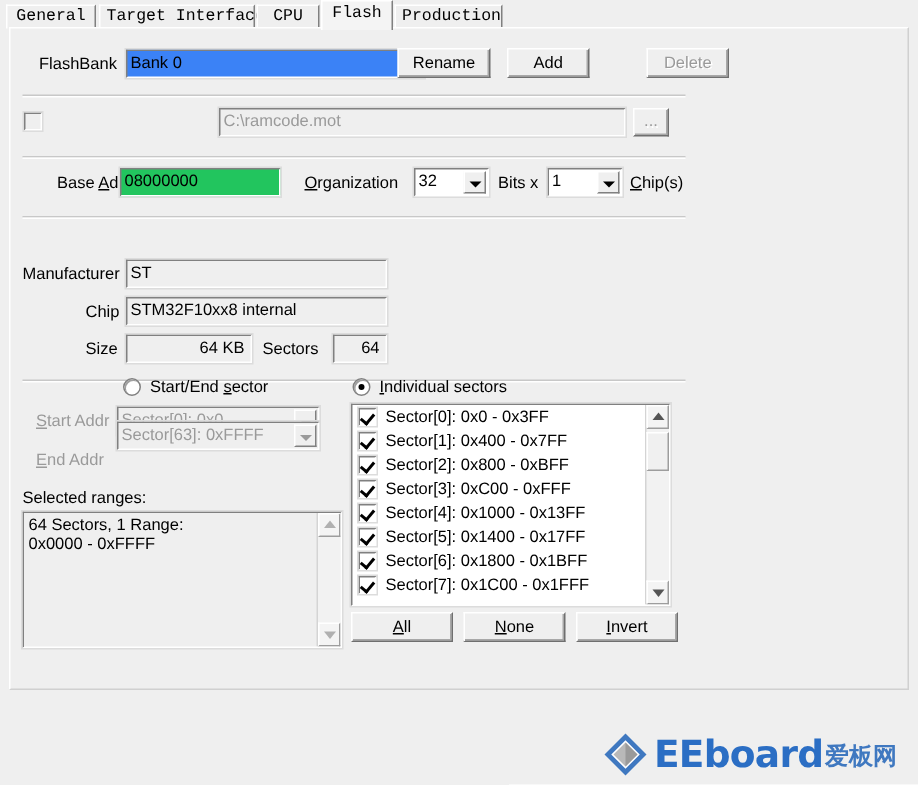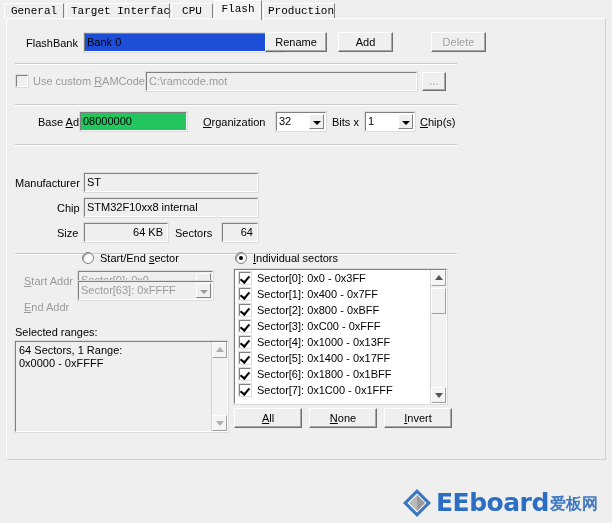--- a/index.html
+++ b/index.html
@@ -102,21 +102,21 @@
     white-space: nowrap;
     overflow: hidden;
   }
   .field.ro { background: #efefef; color: #000; }
   .field.dis { background: #efefef; color: #9a9a9a; }
   .field.right { text-align: right; padding-right: 4px; }
 
   .combo {
     position: absolute;
     box-sizing: border-box;
-    background: #1d4ed8;
+    background: #3b82f6;
     border: 1px solid;
     border-color: #808080 #ffffff #ffffff #808080;
     outline: 1px solid #dcdcdc;
     font-size: 11px;
     line-height: 16px;
     padding: 0 2px;
     color: #000000;
     white-space: nowrap;
     overflow: hidden;
   }
@@ -347,23 +347,20 @@
     <div class="btn" style="left:331px;top:13px;width:55px;height:20px;">
       <span>Add</span>
     </div>
     <div class="btn dis" style="left:396px;top:13px;width:55px;height:20px;margin-left:28px;">
       <span>Delete</span>
     </div>
 
     <hr class="sep" style="left:8px;top:44px;width:442px;">
 
     <div class="cbox dis" style="left:9px;top:56px;"></div>
-    <div class="lbl dis" style="left:26px;top:56px;">
-      <span>Use custom </span><span class="u">R</span><span>AMCode</span>
-    </div>
 
     <div class="field dis" style="left:139px;top:53px;width:271px;height:19px;">
       <span>C:\ramcode.mot</span>
     </div>
     <div class="btn dis" style="left:415px;top:53px;width:24px;height:19px;line-height:17px;">
       <span>...</span>
     </div>
 
     <hr class="sep" style="left:8px;top:85px;width:442px;">
 

